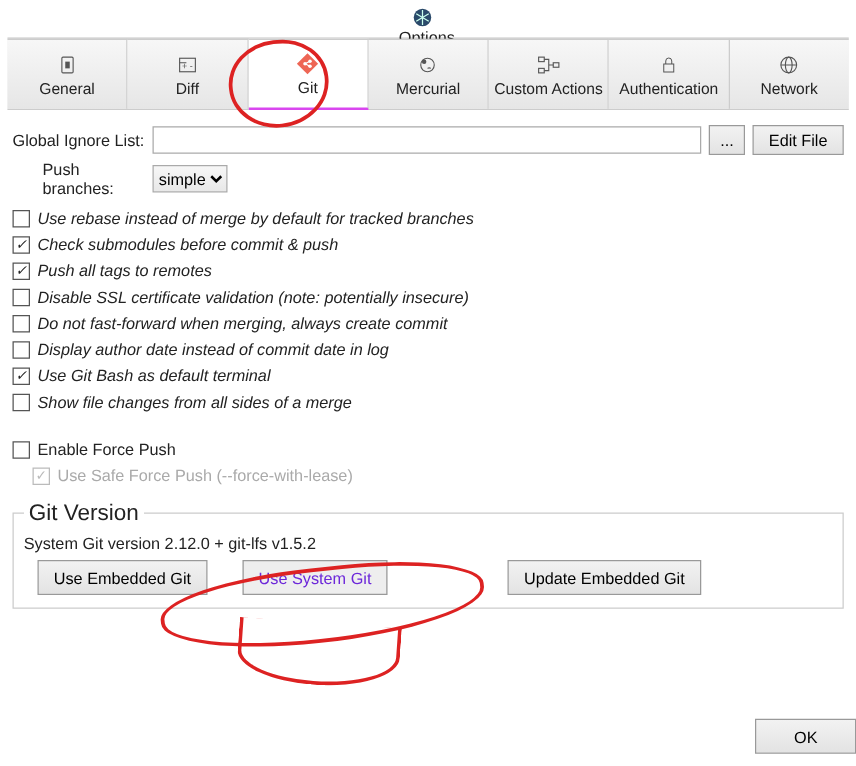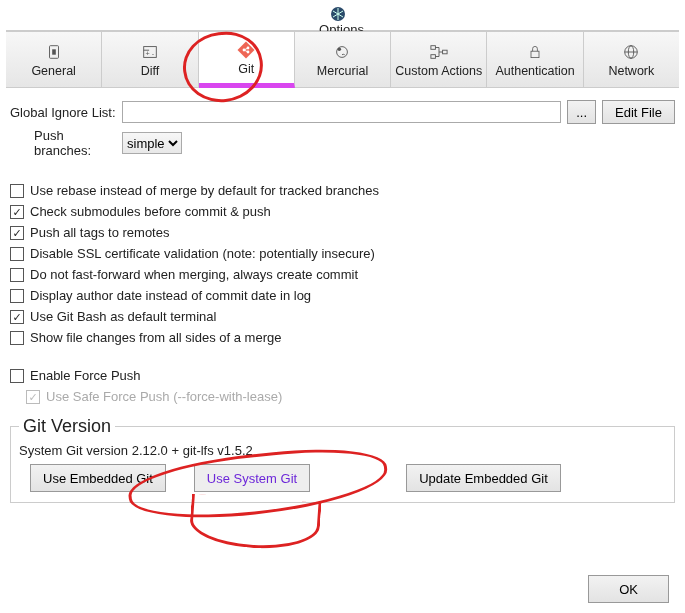--- a/index.html
+++ b/index.html
@@ -49,21 +49,21 @@
     border-top: 1px solid #ccc;
     background: linear-gradient(#f7f7f7,#e6e6e6);
     cursor: pointer;
     gap: 2px;
     font-size: 12.5px;
     position: relative;
   }
   .tab:last-child { border-right: none; }
   .tab.active {
     background: #fff;
-    border-bottom: 5px solid #d946ef;
+    border-bottom: 2px solid #d946ef;
     margin-bottom: -1px;
   }
   .tab .tab-icon {
     width: 20px; height: 20px;
     display: flex; align-items: center; justify-content: center;
   }
   .body {
     padding: 8px 10px 0 10px;
   }
   .row {
@@ -90,21 +90,21 @@
     cursor: pointer;
   }
   .btn.small { padding: 0 8px; }
   .btn.disabled { color: #6d28d9; background:#eee; cursor: default; }
   select {
     border: 1px solid #aaa;
     background: linear-gradient(#f7f7f7,#e8e8e8);
     height: 22px;
     font: inherit;
   }
-  .checks { margin-top: 24px; }
+  .checks { margin-top: 8px; font-style: italic; }
   .check-row {
     display: flex;
     align-items: center;
     gap: 6px;
     margin: 3px 0;
     line-height: 18px;
   }
   .cbox {
     width: 14px; height: 14px;
     border: 1px solid #555;
@@ -125,21 +125,21 @@
   .button-row {
     margin-top: 6px;
     display: flex;
     gap: 28px;
     align-items: flex-start;
     margin-left: 11px;
   }
   .button-row .btn { height: 28px; }
   .footer {
     position: absolute;
-    right: 16px;
+    right: 0;
     bottom: 10px;
   }
   .footer .btn { height: 28px; padding: 0 30px; }
   
   .anno {
     position: absolute;
     border: 3px solid #d22;
     border-radius: 50%;
     pointer-events: none;
     transform: rotate(-6deg);

